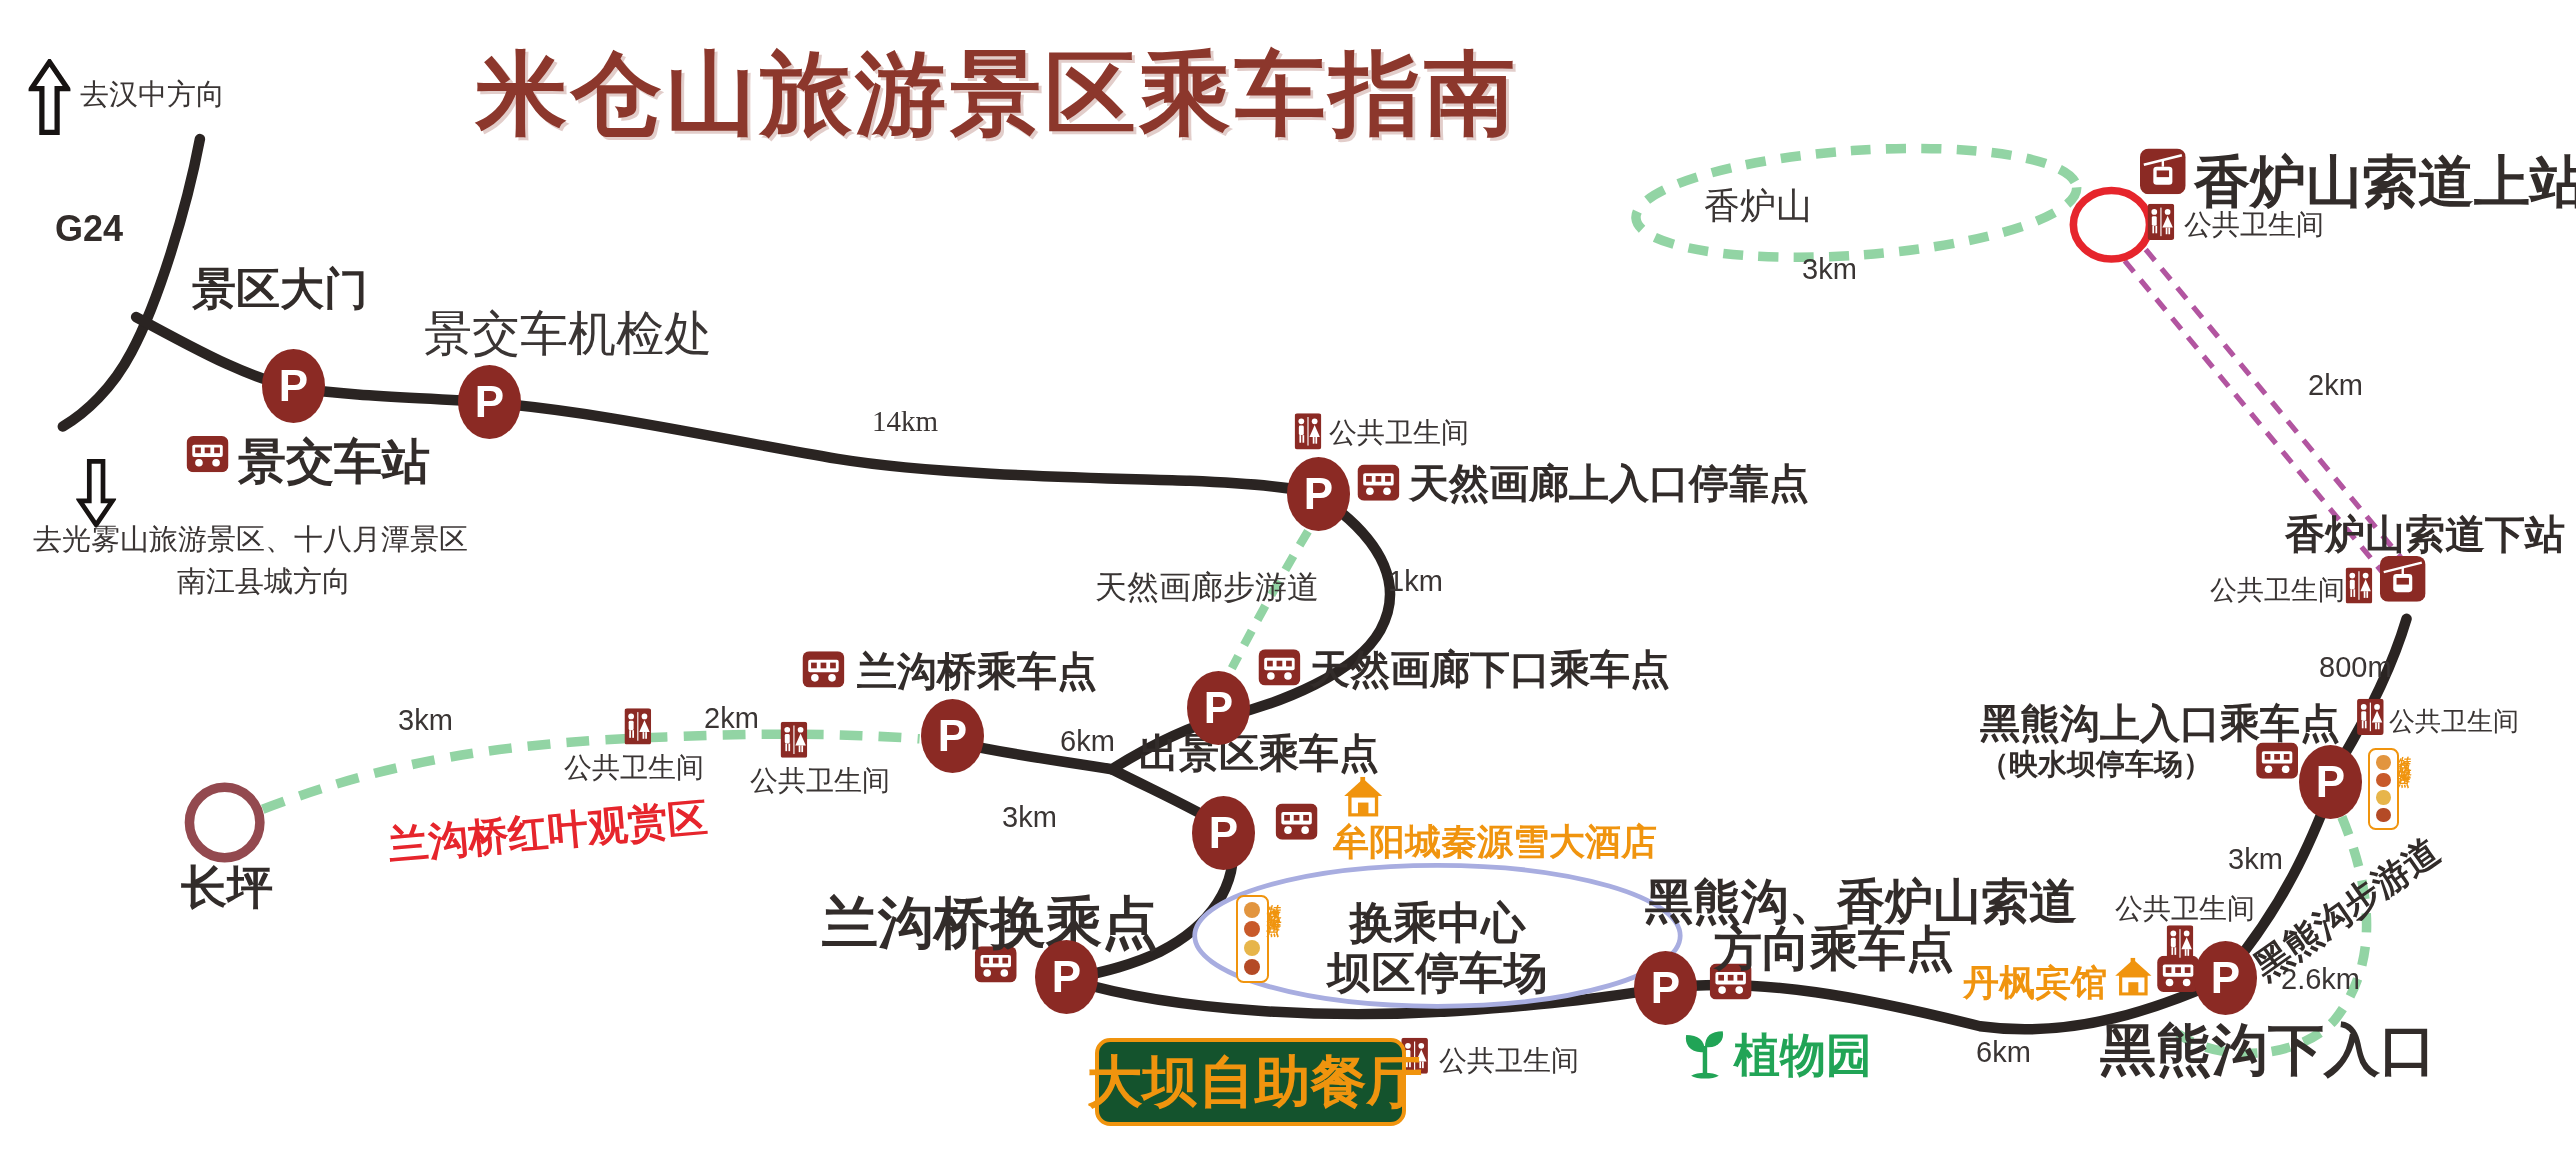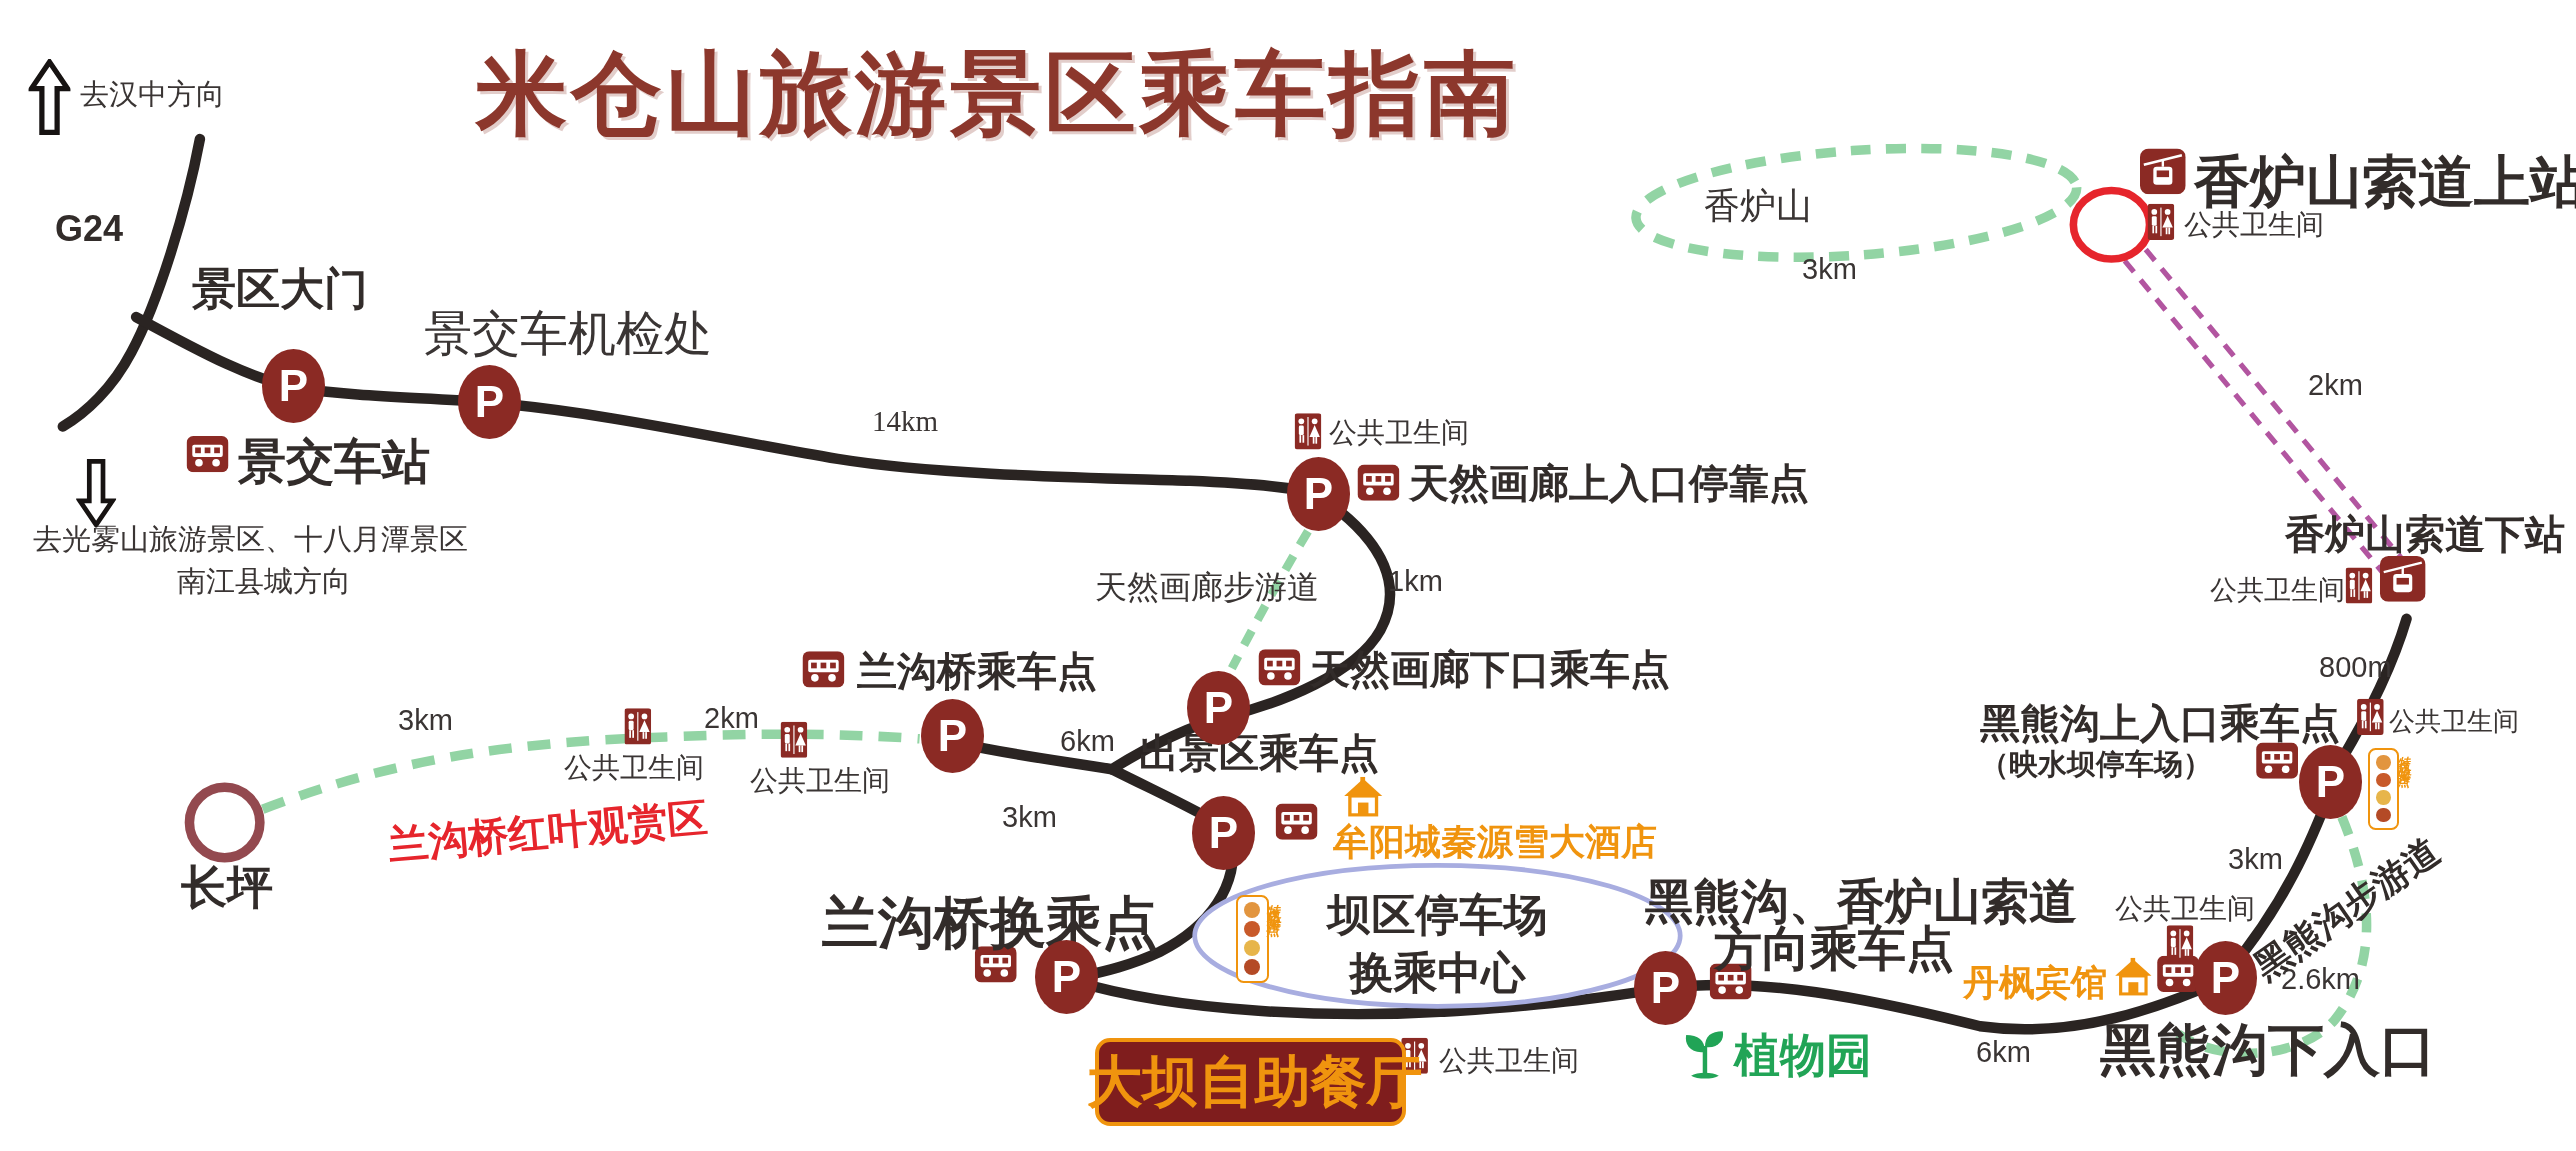--- a/index.html
+++ b/index.html
@@ -14,21 +14,21 @@
   .sz36{font-size:29px;} .sz38{font-size:36px;} .sz40{font-size:48px;} .sz42{font-size:40px;}
   .sz44{font-size:56px;} .sz46{font-size:44px;text-align:center;} .sz48{font-size:46px;}
   .orange{color:#f0940e;} .green{color:#21a456;} .red{color:#e6252c;}
   .pmark{position:absolute;width:63px;height:74px;border-radius:50%;background:#8b2a24;
          display:flex;align-items:center;justify-content:center;color:#fff;font-weight:700;font-size:44px;}
   .vtext{position:absolute;writing-mode:vertical-rl;color:#f0940e;font-weight:700;
          font-size:14.3px;letter-spacing:3.8px;line-height:1;font-style:italic;}
   .badge{position:absolute;border:2.9px solid #f0940e;border-radius:7.6px;background:#fff;
          display:flex;flex-direction:column;align-items:center;justify-content:space-around;padding:3.8px 1.9px;}
   .badge span{width:16px;height:16px;border-radius:50%;display:block;}
-  .rbox{position:absolute;border:4.8px solid #f0940e;border-radius:15.2px;background:#7f1d1d;
+  .rbox{position:absolute;border:4.8px solid #f0940e;border-radius:15.2px;background:#14532d;
         display:flex;align-items:center;justify-content:center;gap:8px;}
   .damtext{position:absolute;text-align:center;line-height:1.15;}
   .rot{transform-origin:center center;}
 </style>
 </head>
 <body>
 
 <div id="canvas">
 
   <svg id="roads" viewBox="0 0 2706 1210">
@@ -166,22 +166,22 @@
 
   <div class="lbl sz42" style="left:857px;top:651px;">兰沟桥乘车点</div>
   <div class="dist" style="left:1060px;top:727px;">6km</div>
   <div class="dist" style="left:1002px;top:803px;">3km</div>
   <div class="lbl sz44" style="left:822px;top:895px;">兰沟桥换乘点</div>
 
   <div class="lbl sz42" style="left:1139px;top:733px;">出景区乘车点</div>
   <div class="lbl sz38 orange" style="left:1333px;top:824px;">牟阳城秦源雪大酒店</div>
 
   <div class="damtext lbl sz46" style="left:1228px;top:890px;width:419px;">
+    <div style="margin-top:7.6px;">换乘中心</div>
     <div>坝区停车场</div>
-    <div style="margin-top:7.6px;">换乘中心</div>
   </div>
   <div class="badge" style="left:1236px;top:895px;width:25px;height:76px;">
     <span style="background:#e2953f;"></span>
       <span style="background:#c85a2a;"></span>
     <span style="background:#e7b54a;"></span>
       <span style="background:#b44a26;"></span>
   </div>
   <div class="vtext" style="left:1266px;top:893px;height:91px;font-size:13.3px;">特色小吃摊点</div>
 
   <div class="lbl sz40" style="left:1645px;top:878px;">黑熊沟、香炉山索道</div>

